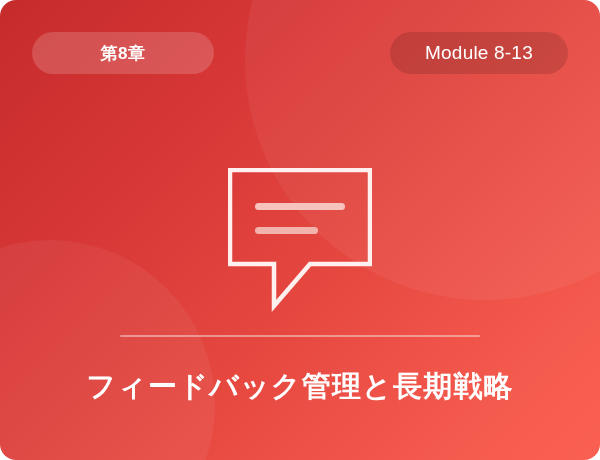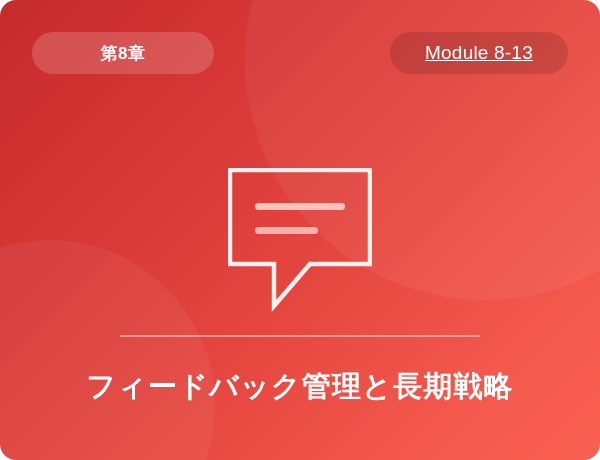--- a/index.html
+++ b/index.html
@@ -76,21 +76,20 @@
     letter-spacing: 0.5px;
   }
 
   .pill-module {
     min-width: 178px;
     padding: 16px 26px;
     background: rgba(0, 0, 0, 0.13);
     font-size: 19px;
     font-weight: normal;
     letter-spacing: 0.2px;
-    text-decoration: underline;
   }
 
   
   .icon-wrap {
     position: absolute;
     left: 0;
     right: 0;
     top: 168px;
     display: flex;
     justify-content: center;

